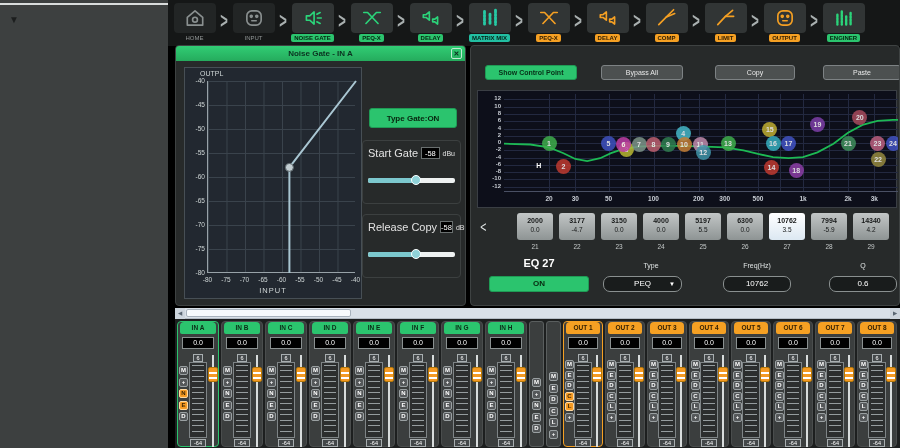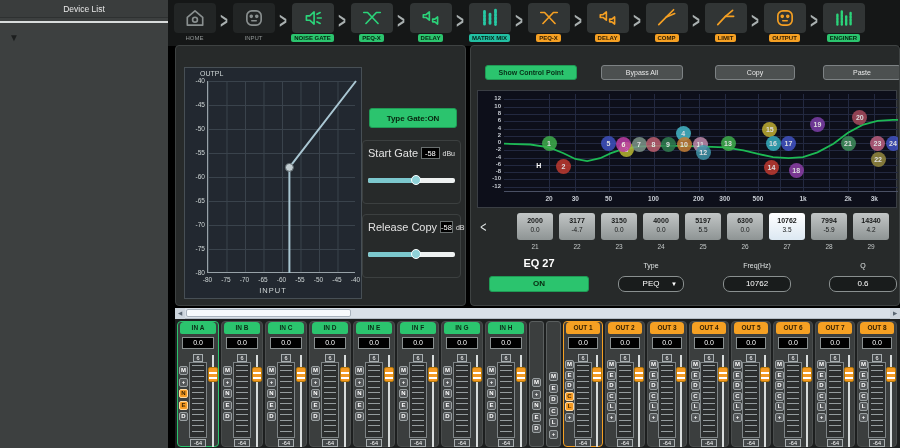--- a/index.html
+++ b/index.html
@@ -77,21 +77,21 @@
   .band-box{width:36px;height:27px;border-radius:3px;background:linear-gradient(#c2c6c6,#8e9494);color:#161818;text-align:center;padding-top:3px}
   .band-box.sel{background:linear-gradient(#ffffff,#dce8f2)}
   .band-freq{font-size:7px;font-weight:bold;line-height:9px}
   .band-gain{font-size:6.5px;line-height:10px}
   .band-num{font-size:6.5px;color:#c4c9c9;margin-top:3px}
   #eq-name{position:absolute;left:18px;top:211px;width:100px;text-align:center;font-size:11px;font-weight:bold;color:#fff}
   #eq-on{position:absolute;left:18px;top:230px;width:100px;height:16px;background:#2bc46e;border:1px solid #1f9b55;border-radius:3px;color:#07280f;font-size:8px;font-weight:bold;line-height:14px;text-align:center;font-family:inherit;cursor:pointer}
   .eq-flabel{position:absolute;top:216px;font-size:7px;color:#dfe3e3;text-align:center}
   .eq-fbox{position:absolute;top:230px;height:16px;background:#191c1c;border:1px solid #8a9090;border-radius:7px;color:#fff;font-size:8px;line-height:14px;text-align:center}
   #eq-type-lbl{left:147px;width:66px}
-  #eq-type{left:147px;width:66px;cursor:pointer}
+  #eq-type{left:132px;width:79px;cursor:pointer}
   #eq-type .arr{position:absolute;right:6px;top:0;font-size:6px;color:#fff}
   #eq-freq-lbl{left:252px;width:68px}
   #eq-freq{left:252px;width:68px}
   #eq-q-lbl{left:358px;width:68px}
   #eq-q{left:358px;width:68px}
 
   
   #mixer{position:absolute;left:175px;top:308px;width:725px;height:140px;background:#1d1f1f;overflow:hidden}
   #hscroll{position:absolute;top:0;left:0;right:0;height:11px;background:#d9e0e7;border-bottom:1px solid #b4bcc4}
   .hs-arrow{position:absolute;top:0;width:10px;height:11px;font-size:5.5px;line-height:11px;text-align:center;color:#5a6672;background:#cdd5dd;cursor:pointer}
@@ -120,21 +120,20 @@
   .out .sf-top{left:14px}.out .sf-ladder{left:10px}.out .sf-bot{left:11px}.out .sf-track{left:32px}.out .sf-handle{left:28px}
   .ncol{position:relative;width:15px;height:126px;background:#3b3e3e;border-radius:3px;border:1px solid #5a5e5e;display:flex;flex-direction:column;align-items:center;gap:2.5px}
   .ncol.c1{padding-top:56px}.ncol.c2{padding-top:50px}
 </style>
 </head>
 <body>
 
 <div id="app">
 
   <aside id="sidebar">
-    <div class="sb-title">Device List</div>
     <div class="sb-sep"></div>
     <div class="sb-drop">
       <span class="tri">▼</span>
     </div>
   </aside>
 
   <header id="toolbar">
       <div class="tb-item gray">
         <div class="tb-tile">
           <svg width="22" height="22" viewBox="0 0 20 20" fill="none" stroke="#8a9090" stroke-width="1.5" stroke-linecap="round" stroke-linejoin="round">
@@ -252,20 +251,24 @@
         <div class="tb-tile">
           <svg width="22" height="22" viewBox="0 0 20 20" fill="none" stroke="#2bd47a" stroke-width="1.5" stroke-linecap="round" stroke-linejoin="round">
             <path d="M4 7 V16 M8 4 V16 M12 8.5 V16 M16 5.5 V16" stroke-width="2.2" stroke-dasharray="1.8 1"></path>
           </svg>
         </div>
         <div class="tb-label green">ENGINER</div>
       </div>
     </header>
 
   <section class="panel" id="ng-panel">
+    <div class="panel-title">
+      <span>Noise Gate - IN A</span>
+      <span class="close">✕</span>
+    </div>
     <div id="ng-graph">
         <div class="ng-ylab">OUTPL</div>
         <div id="ng-plot">
           <svg width="148" height="192">
             <polyline points="81.4,192.0 81.4,86.4 148.0,0.0" fill="none" stroke="#a9c6d2" stroke-width="2"></polyline>
             <circle cx="81.4" cy="86.4" r="4" fill="#c3ced3" stroke="#5d686d"></circle>
           </svg>
         </div>
         <div class="ng-ytick" style="top: 9px;">-40</div>
         <div class="ng-ytick" style="top: 33px;">-45</div>

